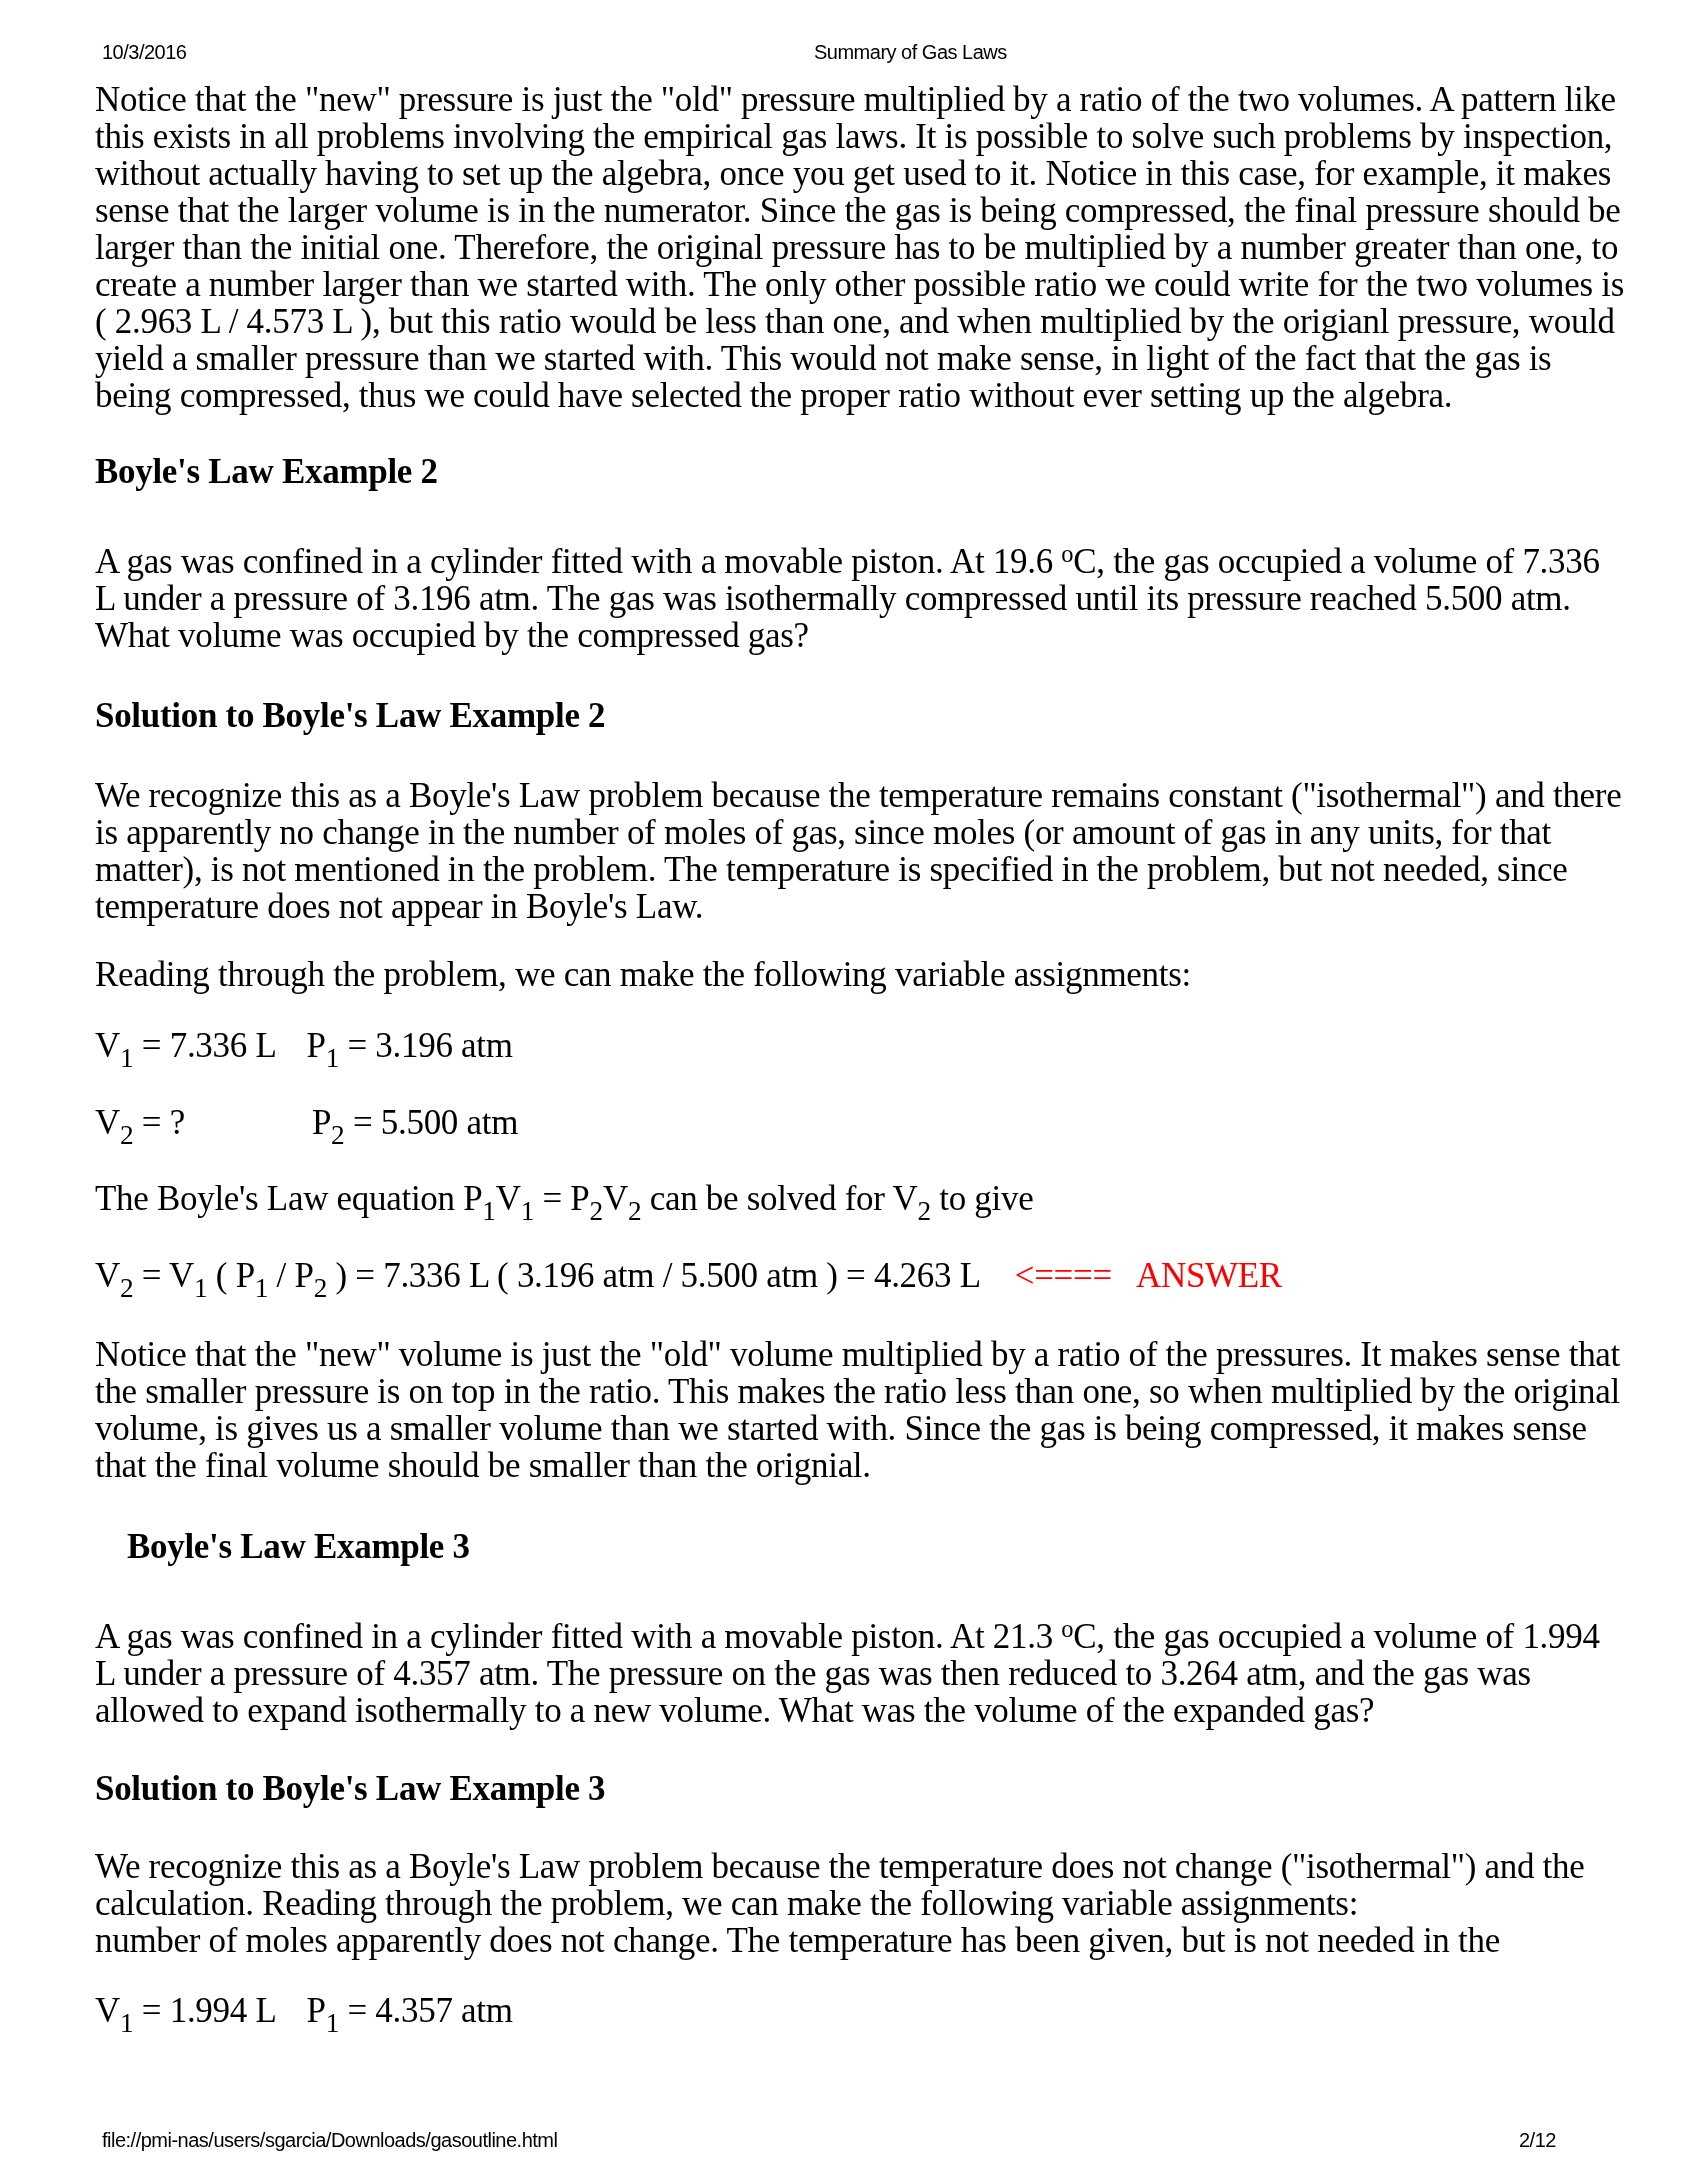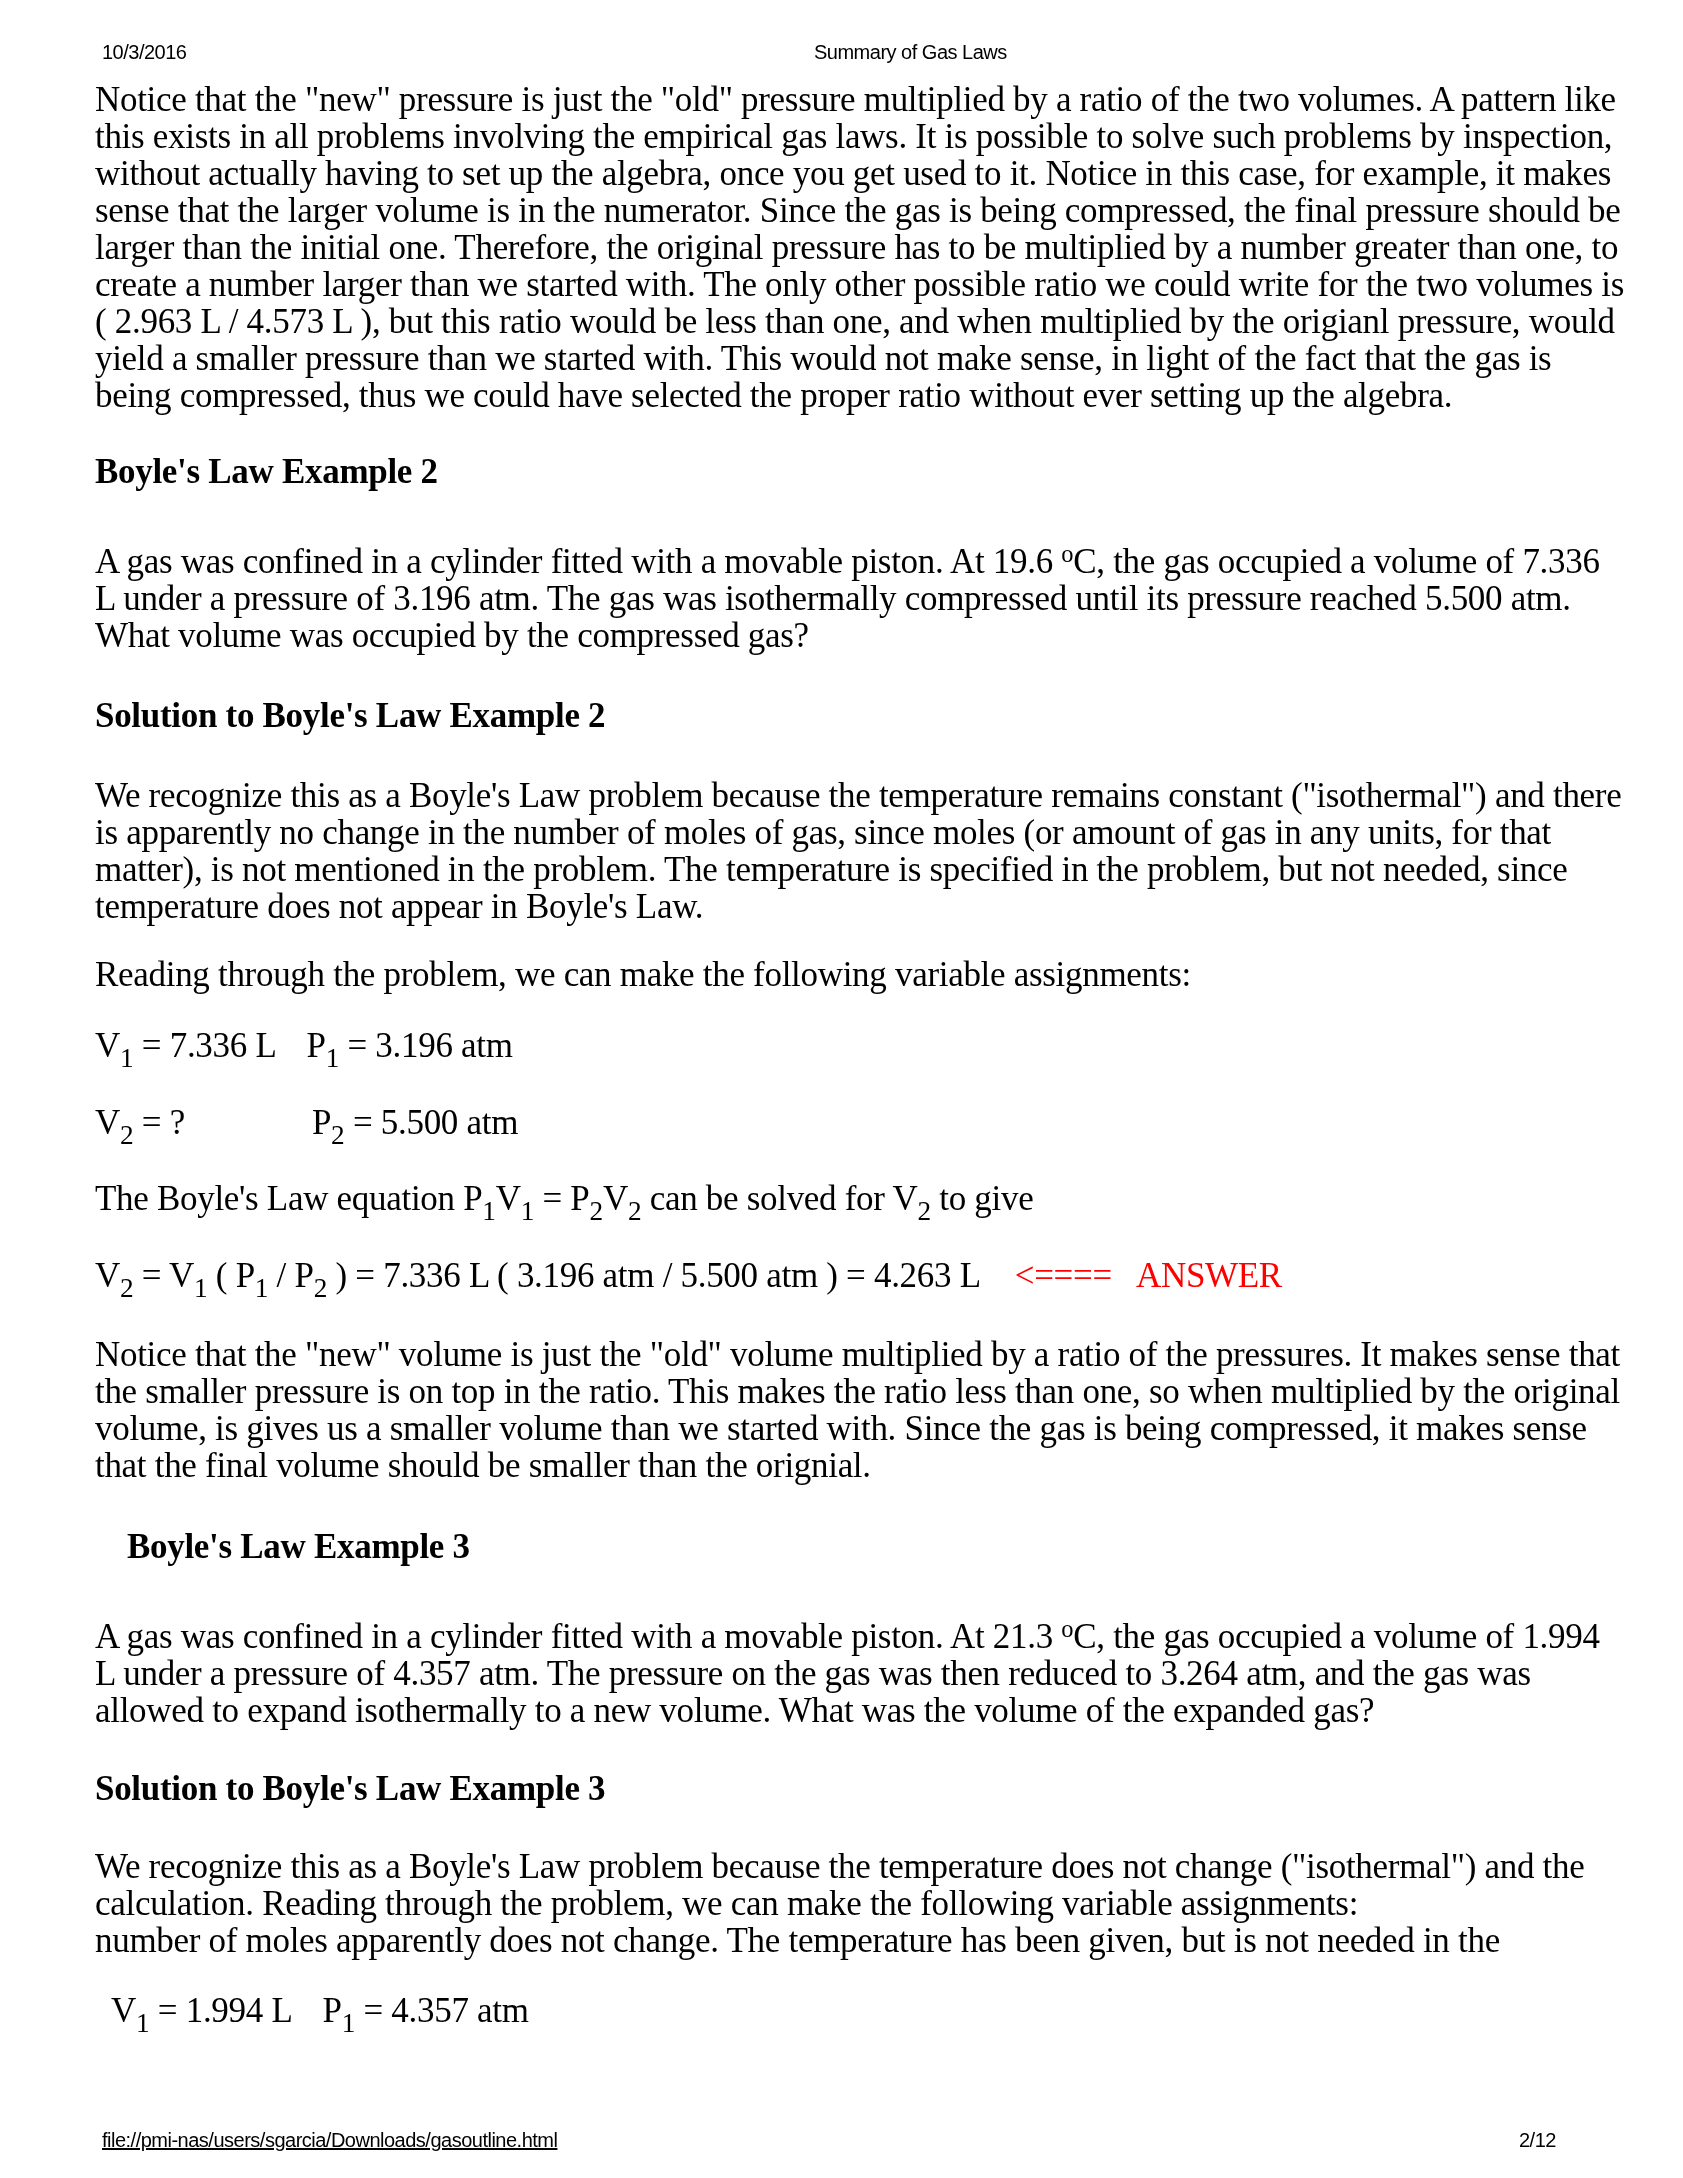--- a/index.html
+++ b/index.html
@@ -81,19 +81,19 @@
 </div>
 
 <div class="blk h" style="top:1770px;">Solution to Boyle's Law Example 3</div>
 
 <div class="blk" style="top:1848px;">
   <div>We recognize this as a Boyle's Law problem because the temperature does not change ("isothermal") and the</div>
   <div>calculation.  Reading through the problem, we can make the following variable assignments:</div>
   <div>number of moles apparently does not change.  The temperature has been given, but is not needed in the</div>
 </div>
 
-<div class="blk" style="top:1992px;margin-left:16px;">
+<div class="blk" style="top:1992px;">
   <span>V</span><sub>1</sub><span> = 1.994 L</span><span class="gap" style="width:30px"></span><span>P</span><sub>1</sub><span> = 4.357 atm</span>
 </div>
 
-<div class="hdr" style="left:68px; top:2129px;text-decoration:underline;">file://pmi-nas/users/sgarcia/Downloads/gasoutline.html</div>
+<div class="hdr" style="left:68px; top:2129px;">file://pmi-nas/users/sgarcia/Downloads/gasoutline.html</div>
 <div class="hdr" style="left:1485px; top:2129px;">2/12</div>
 
 
 </body></html>

